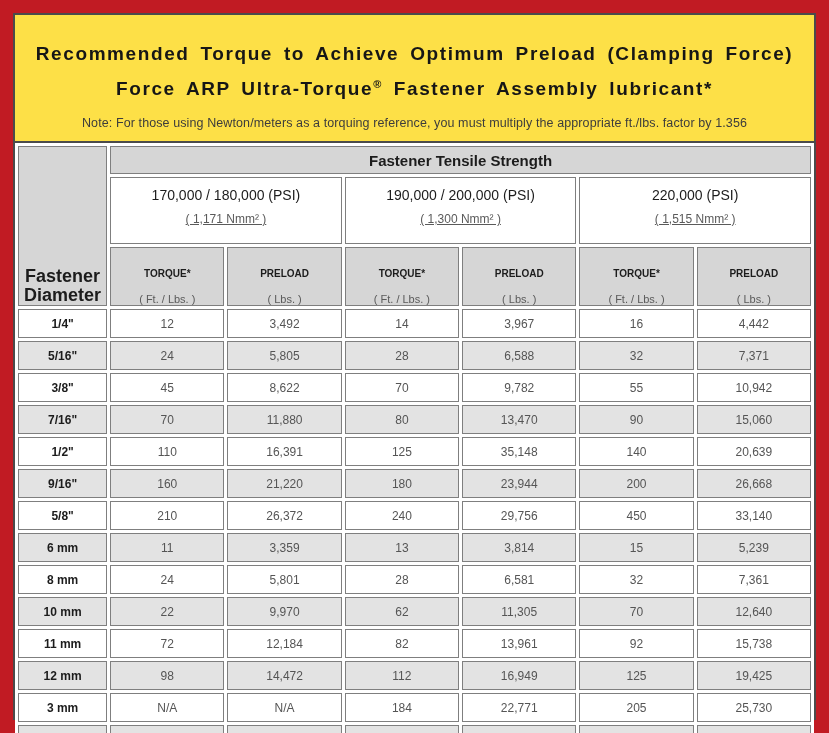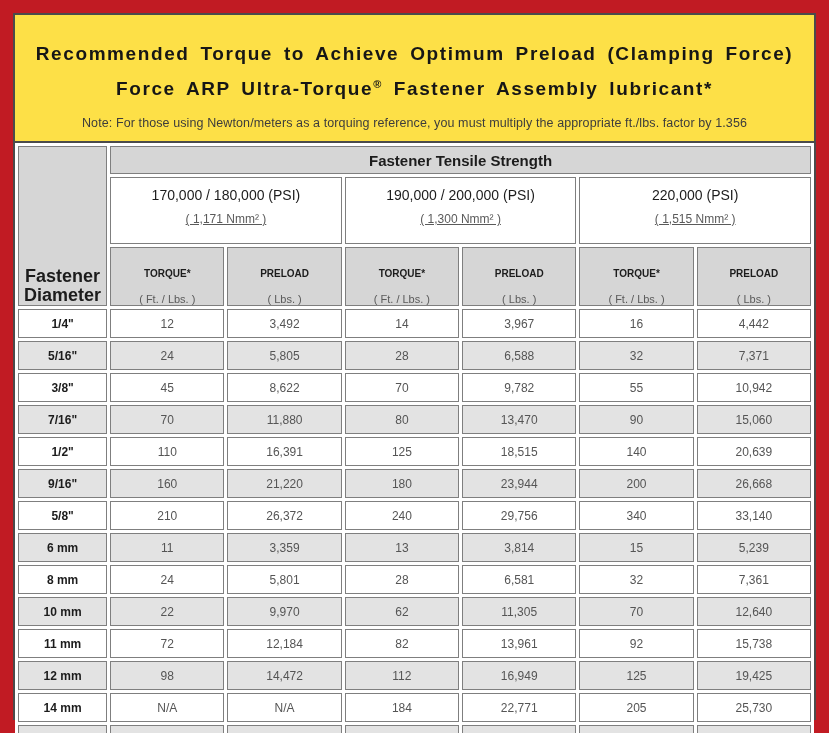--- a/index.html
+++ b/index.html
@@ -202,40 +202,40 @@
           <td class="row-gray">80</td>
           <td class="row-gray">13,470</td>
           <td class="row-gray">90</td>
           <td class="row-gray">15,060</td>
         </tr>
         <tr>
           <td class="diam row-white">1/2"</td>
           <td class="row-white">110</td>
           <td class="row-white">16,391</td>
           <td class="row-white">125</td>
-          <td class="row-white">18,515</td>
+          <td class="row-white">35,148</td>
           <td class="row-white">140</td>
           <td class="row-white">20,639</td>
         </tr>
         <tr>
           <td class="diam row-gray">9/16"</td>
           <td class="row-gray">160</td>
           <td class="row-gray">21,220</td>
           <td class="row-gray">180</td>
           <td class="row-gray">23,944</td>
           <td class="row-gray">200</td>
           <td class="row-gray">26,668</td>
         </tr>
         <tr>
           <td class="diam row-white">5/8"</td>
           <td class="row-white">210</td>
           <td class="row-white">26,372</td>
           <td class="row-white">240</td>
           <td class="row-white">29,756</td>
-          <td class="row-white">340</td>
+          <td class="row-white">450</td>
           <td class="row-white">33,140</td>
         </tr>
         <tr>
           <td class="diam row-gray">6 mm</td>
           <td class="row-gray">11</td>
           <td class="row-gray">3,359</td>
           <td class="row-gray">13</td>
           <td class="row-gray">3,814</td>
           <td class="row-gray">15</td>
           <td class="row-gray">5,239</td>
@@ -270,21 +270,21 @@
         <tr>
           <td class="diam row-gray">12 mm</td>
           <td class="row-gray">98</td>
           <td class="row-gray">14,472</td>
           <td class="row-gray">112</td>
           <td class="row-gray">16,949</td>
           <td class="row-gray">125</td>
           <td class="row-gray">19,425</td>
         </tr>
         <tr>
-          <td class="diam row-white">14 mm</td>
+          <td class="diam row-white">3 mm</td>
           <td class="row-white">N/A</td>
           <td class="row-white">N/A</td>
           <td class="row-white">184</td>
           <td class="row-white">22,771</td>
           <td class="row-white">205</td>
           <td class="row-white">25,730</td>
         </tr>
         <tr>
           <td class="diam row-gray">16 mm</td>
           <td class="row-gray">N/A</td>

